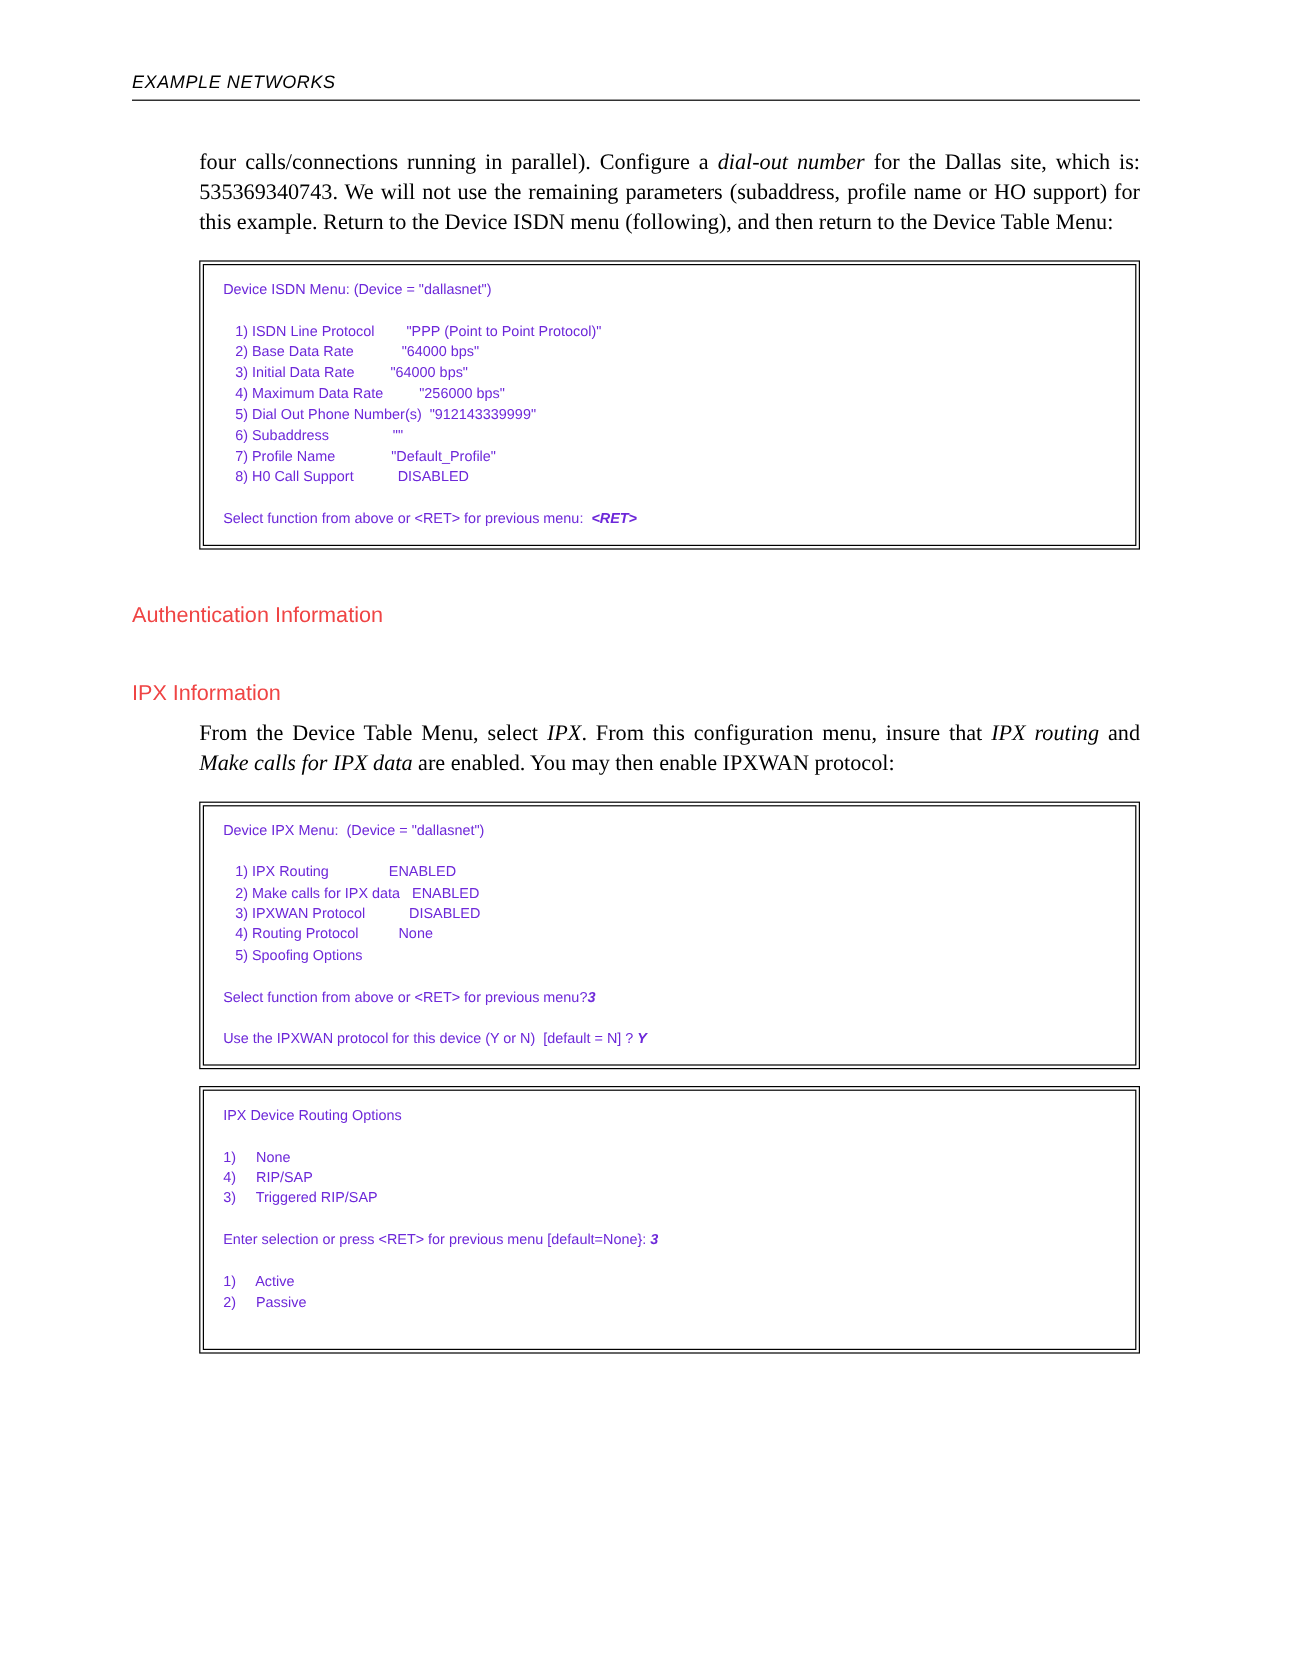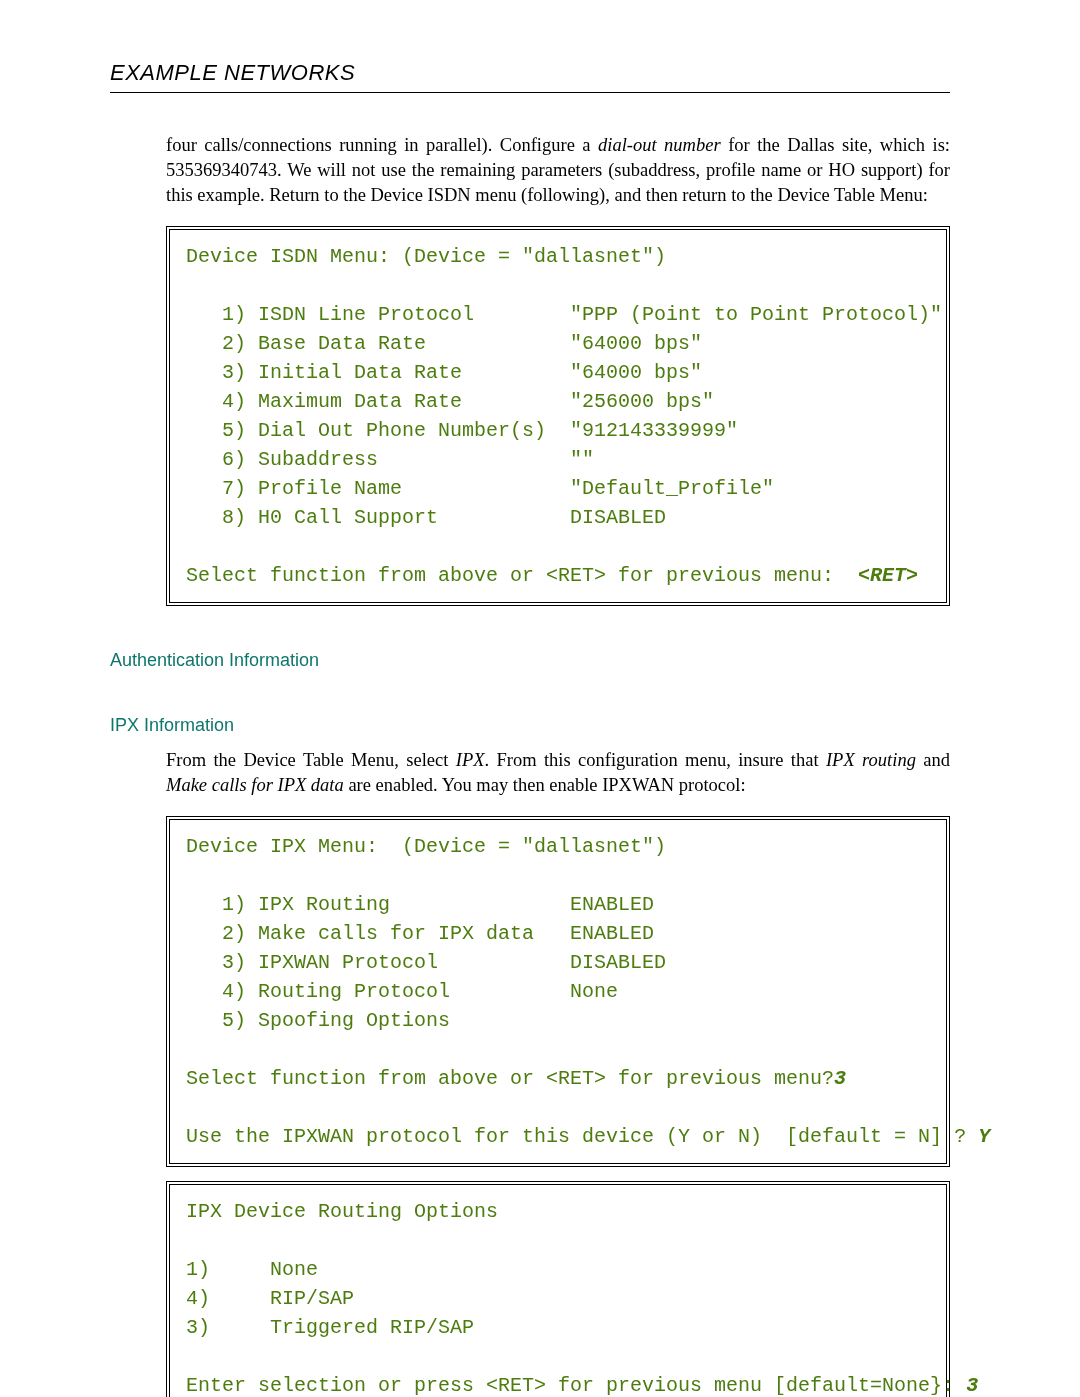--- a/index.html
+++ b/index.html
@@ -14,52 +14,52 @@
     width: 1080px;
     min-height: 1397px;
     padding: 60px 130px 40px 110px;
     position: relative;
     font-family: "Palatino Linotype", "Book Antiqua", Palatino, Georgia, serif;
     color: #000;
   }
   .running-head {
     font-style: italic;
     font-family: Arial, Helvetica, sans-serif;
-    font-size: 22px;
+    font-size: 15px;
     letter-spacing: 0.5px;
     color: #000;
     margin-bottom: 6px;
   }
   .rule {
     border-top: 1px solid #000;
     height: 0;
     margin-bottom: 40px;
   }
   .body-text {
     font-size: 18.5px;
     line-height: 1.35;
     text-align: justify;
     margin: 0 0 18px 56px;
   }
   .body-text em { font-style: italic; }
   .section {
     font-family: Arial, Helvetica, sans-serif;
     font-size: 18px;
-    color: #0f766e;
+    color: #ef4444;
     margin: 44px 0 12px 0;
   }
   .terminal {
     margin: 14px 0 14px 56px;
     border: 4px double #000;
     padding: 12px 16px;
-    font-family: Liberation Mono, monospace;
-    font-size: 20px;
+    font-family: Liberation Sans, sans-serif;
+    font-size: 12px;
     line-height: 1.45;
     white-space: pre;
-    color: #4d7c0f;
+    color: #6d28d9;
   }
   .terminal .input {
     font-weight: bold;
     font-style: italic;
   }
 </style>
 </head>
 <body>
 
 <div class="page">

